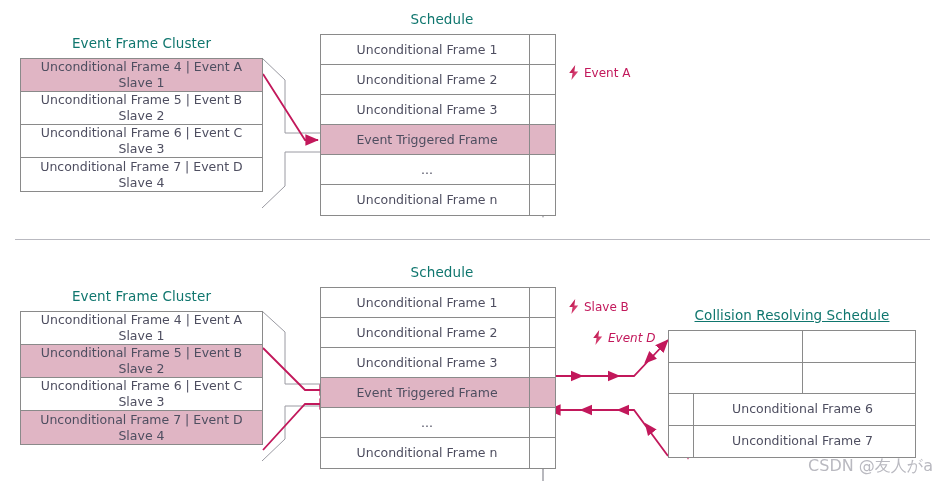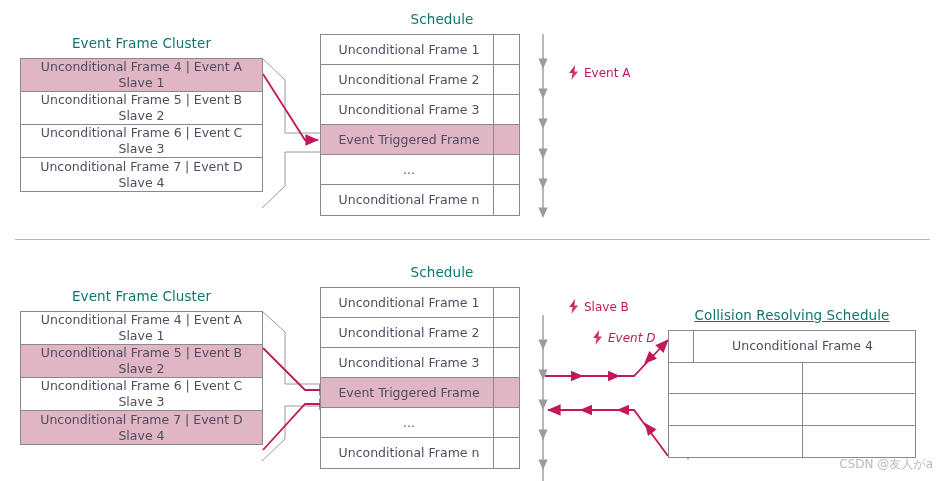--- a/index.html
+++ b/index.html
@@ -24,41 +24,41 @@
     padding:0 4px;white-space:pre-line;
   }
   .row:last-child{border-bottom:none;}
   .row.hl{background:#e0b5c4;}
 
   
   .cluster{width:243px;}
   .cluster .row{height:33px;}
 
   
-  .sched{width:200px;}
+  .sched{width:236px;}
   .sched .row{height:30px;}
   .sched .cell-txt{flex:1;display:flex;align-items:center;justify-content:center;}
   .sched .gutter{width:22px;flex:none;border-left:1px solid #8a8a8a;height:100%;box-sizing:border-box;}
 
   
   .crs{width:248px;}
   .crs .row{height:31.5px;}
   .crs .lgutter{width:21px;flex:none;border-right:1px solid #8a8a8a;height:100%;box-sizing:border-box;}
   .crs .cell-txt{flex:1;display:flex;align-items:center;justify-content:center;}
 
   .evt{
     position:absolute;font-size:12px;color:#c2185b;white-space:nowrap;
     display:flex;align-items:center;gap:4px;
   }
   .bolt{display:inline-block;width:12px;height:15px;}
 
   .divider{position:absolute;left:15px;top:239px;width:915px;height:1px;background:#b9b9c0;}
 
   .watermark{
-    position:absolute;right:12px;top:456px;font-size:12px;color:#b9b9c0;
+    position:absolute;right:12px;top:456px;font-size:16px;color:#b9b9c0;
     white-space:nowrap;font-family:"DejaVu Sans","Liberation Sans",sans-serif;
   }
 </style>
 </head>
 <body>
 
 <div class="stage">
 
   <svg class="svg-layer" viewBox="0 0 945 481">
     <defs>
@@ -196,24 +196,24 @@
     </div>
   <div class="tbl sched" id="bot-sched" style="left:320px;top:287px;">
       <div class="row"><div class="cell-txt">Unconditional Frame 1</div><div class="gutter"></div></div>
       <div class="row"><div class="cell-txt">Unconditional Frame 2</div><div class="gutter"></div></div>
       <div class="row"><div class="cell-txt">Unconditional Frame 3</div><div class="gutter"></div></div>
       <div class="row hl"><div class="cell-txt">Event Triggered Frame</div><div class="gutter"></div></div>
       <div class="row"><div class="cell-txt">...</div><div class="gutter"></div></div>
       <div class="row"><div class="cell-txt">Unconditional Frame n</div><div class="gutter"></div></div>
     </div>
   <div class="tbl crs" id="bot-crs" style="left:668px;top:330px;">
-      <div class="row"><div class="lgutter"></div><div class="cell-txt">Unconditional Frame 4</div></div>
       <div class="row"><div class="lgutter"></div></div>
       <div class="row"><div class="lgutter"></div></div>
-      <div class="row"><div class="lgutter"></div></div>
+      <div class="row"><div class="lgutter"></div><div class="cell-txt">Unconditional Frame 6</div></div>
+      <div class="row"><div class="lgutter"></div><div class="cell-txt">Unconditional Frame 7</div></div>
     </div>
 
   <div class="evt" style="left:568px;top:299px;">
     <span class="bolt">
       <svg viewBox="0 0 12 15" width="12" height="15">
           <path d="M7.2,0 L1.2,8 L4.6,8 L3.4,15 L10.2,6.4 L6.4,6.4 Z" fill="url(#boltgrad)"></path>
         </svg>
     </span>
     <span>Slave B</span>
   </div>

